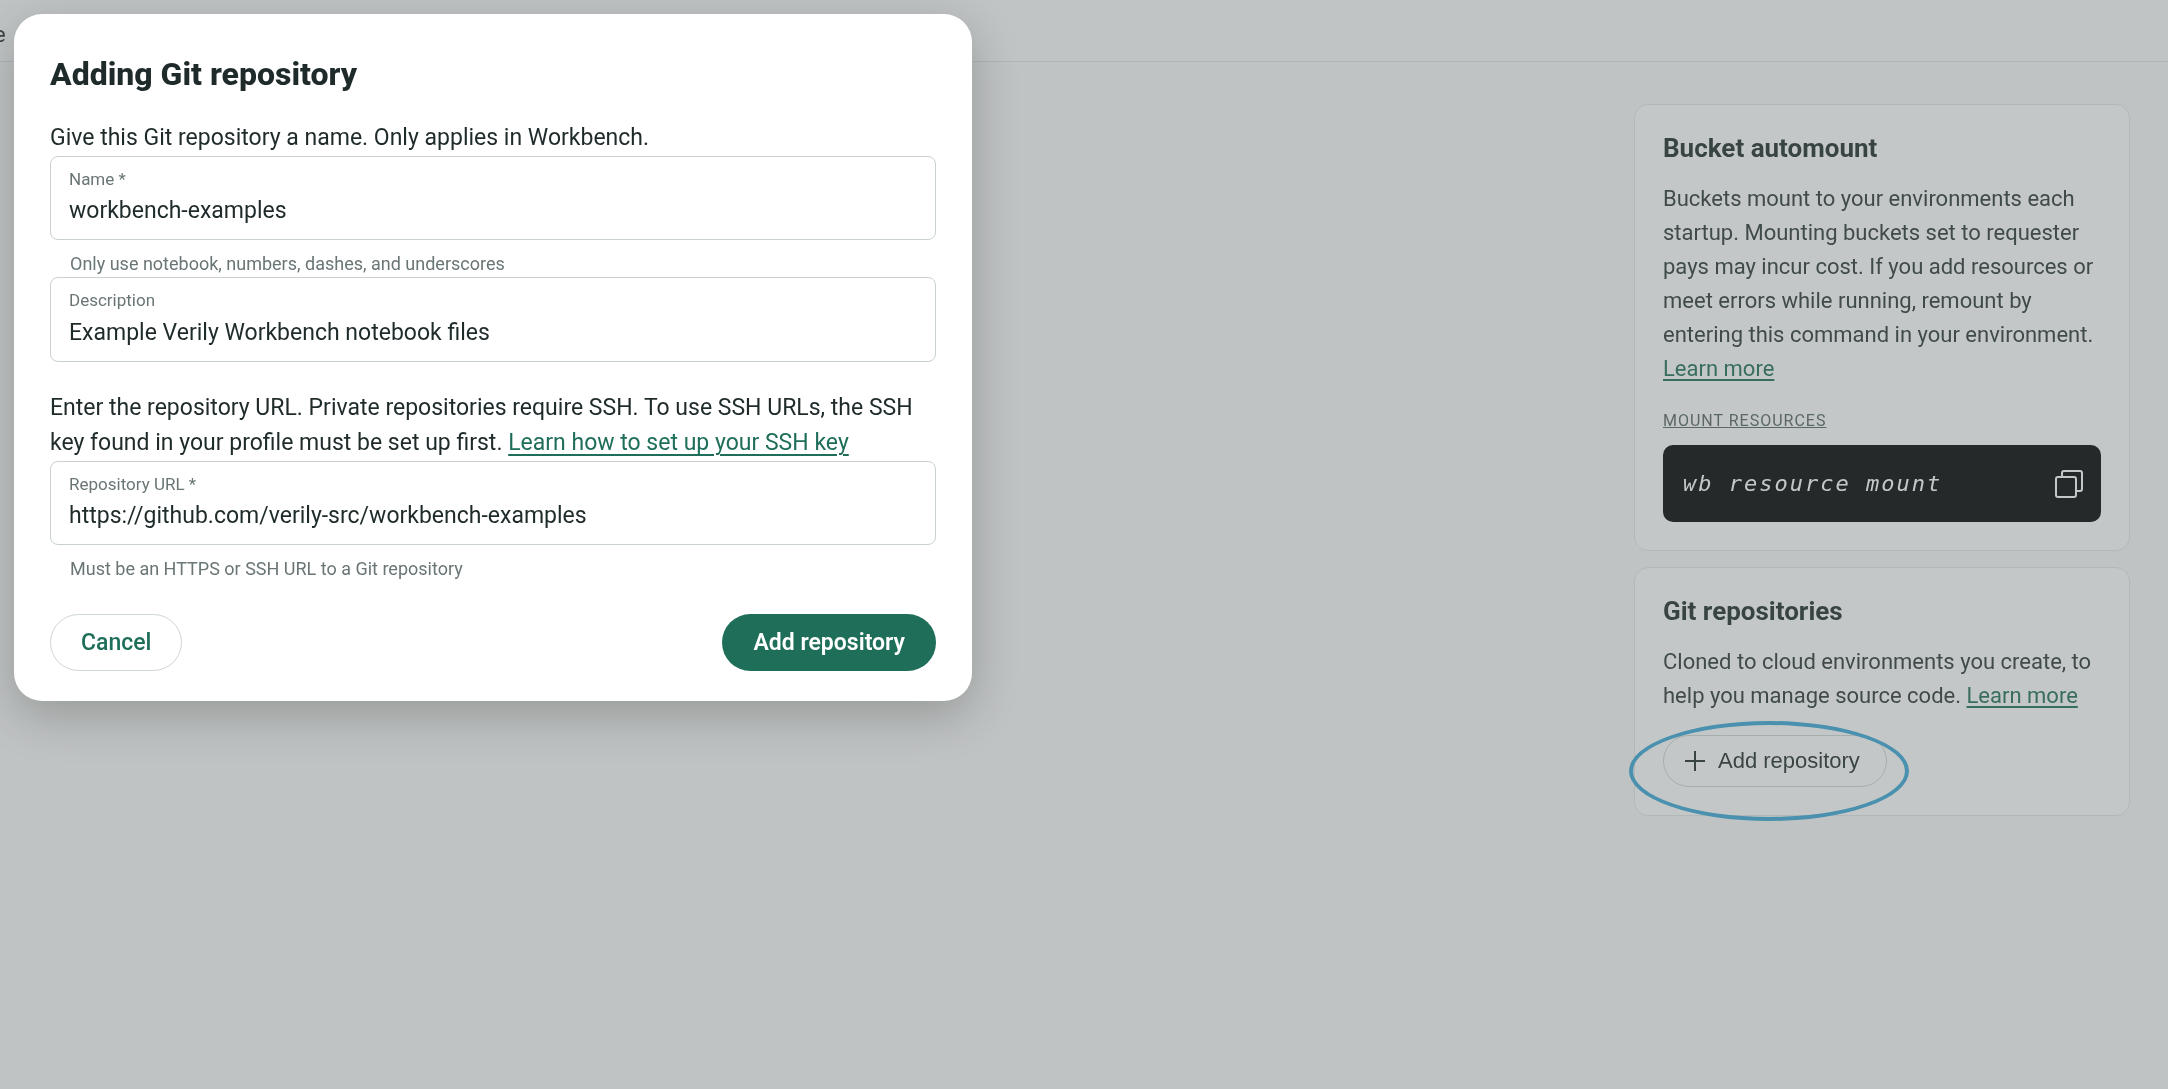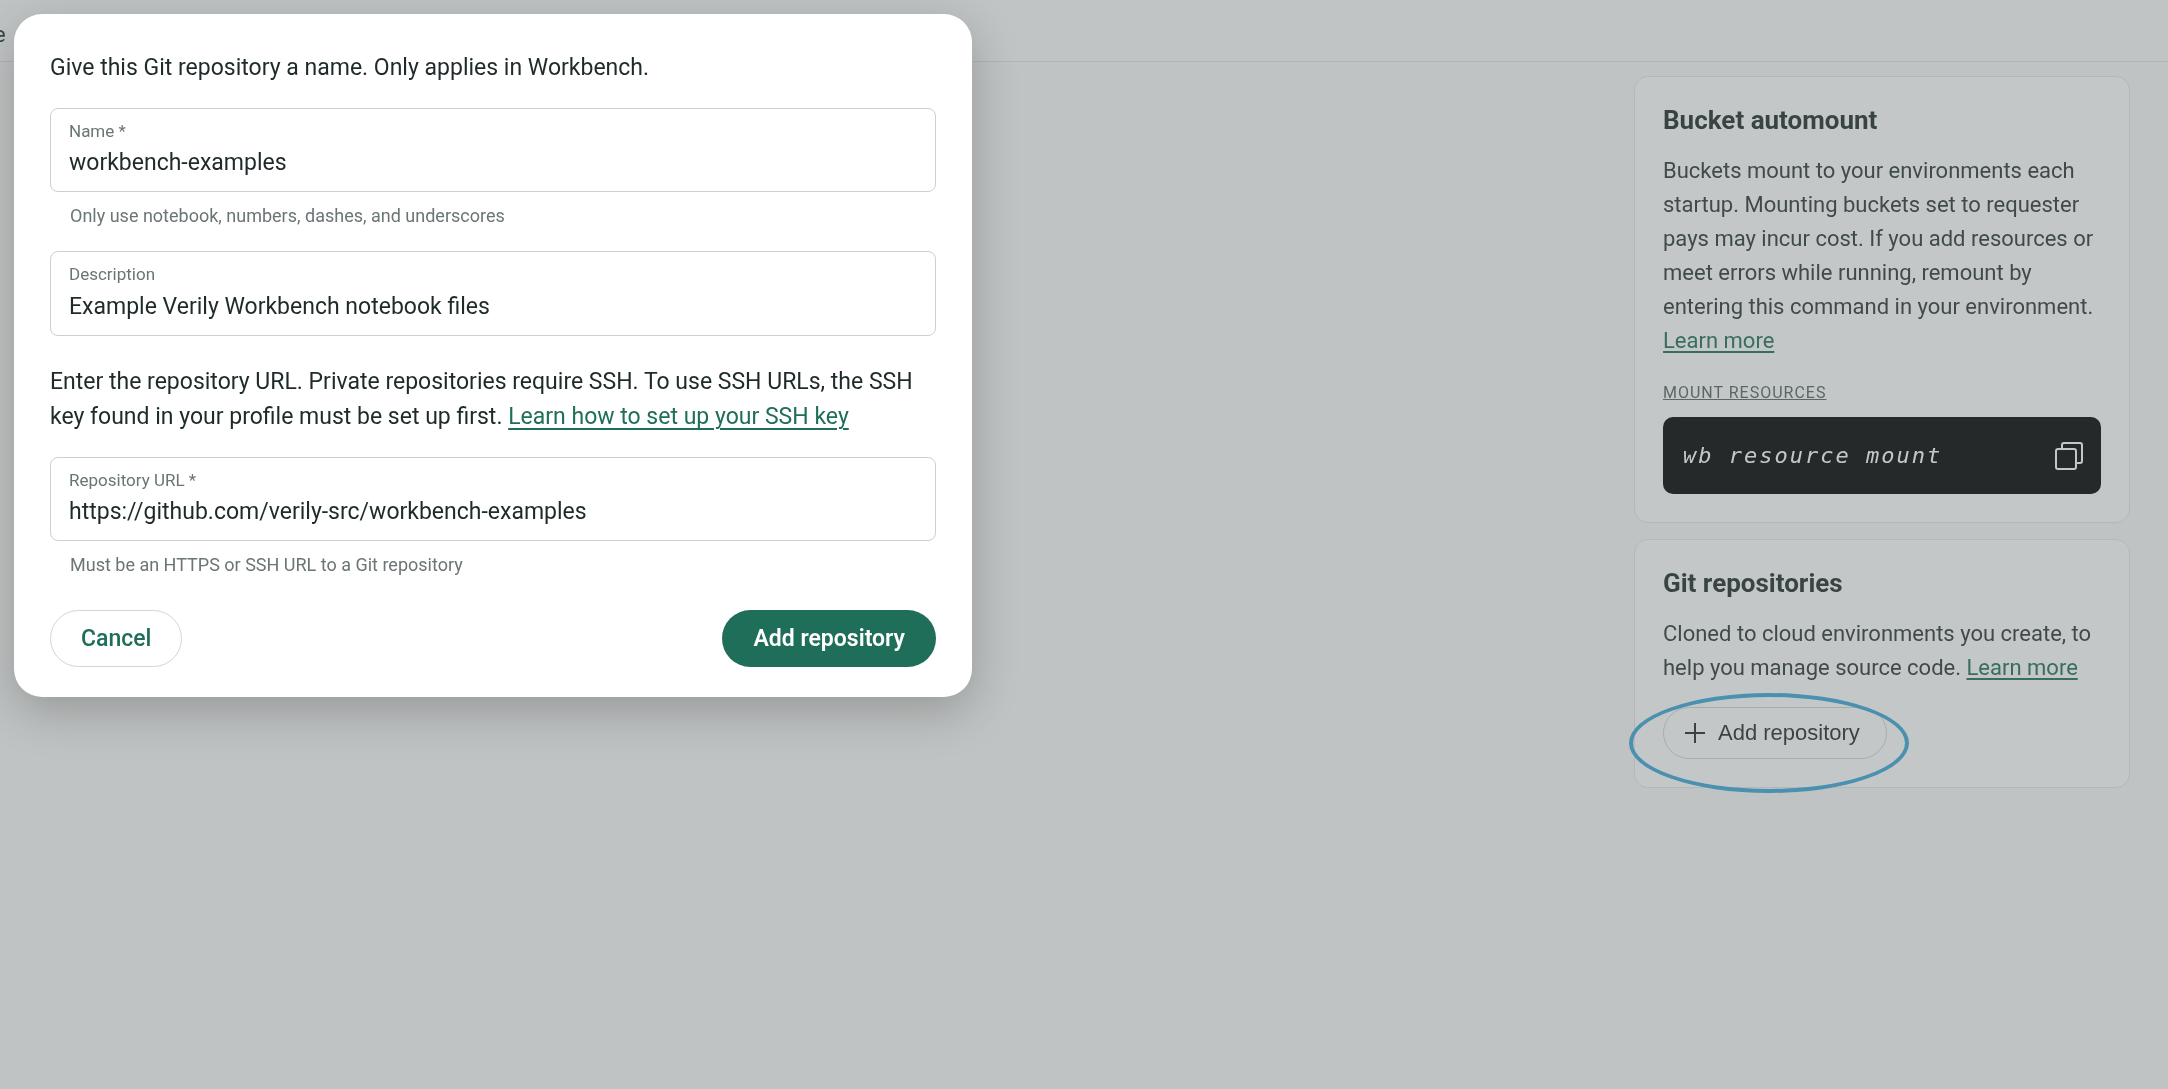--- a/index.html
+++ b/index.html
@@ -159,21 +159,21 @@
     color: #1f2a2a;
     line-height: 1.55;
   }
   .modal p.section { margin-top: 28px; }
   .modal a.link {
     color: #1e6e59;
     text-decoration: underline;
     text-underline-offset: 4px;
   }
 
-  .field-wrap { margin-top: 22px; }
+  .field-wrap { }
   .field {
     border: 1px solid #c9d0d0;
     border-radius: 8px;
     padding: 10px 18px 12px 18px;
     background: #fff;
   }
   .field label {
     display: block;
     font-size: 17px;
     color: #6a7575;
@@ -224,21 +224,21 @@
 <body>
 
 <div class="page">
   <div class="header-bar">
     <span class="header-partial">e</span>
   </div>
   <div class="page-left"></div>
 
   <div class="page-right">
 
-    <div class="card" style="margin-top:56px;">
+    <div class="card" style="margin-top:84px;">
       <h2>Bucket automount</h2>
       <p>
         <span>Buckets mount to your environments each startup. Mounting buckets set to requester pays may incur cost. If you add resources or meet errors while running, remount by entering this command in your environment.</span>
         <a href="#" class="inline-link">Learn more</a>
       </p>
       <div class="mount-label">MOUNT RESOURCES</div>
       <div class="code-block">
         <span>wb resource mount</span>
         <span class="copy-btn"></span>
       </div>
@@ -256,20 +256,21 @@
       </button>
       <span class="highlight-ellipse" style="left:-6px; bottom:-6px; width:280px; height:100px;"></span>
     </div>
 
   </div>
 </div>
 
 <div class="scrim"></div>
 
 <div class="modal" role="dialog" aria-modal="true">
+  <h1>Adding Git repository</h1>
   <p class="lead">Give this Git repository a name. Only applies in Workbench.</p>
 
   <div class="field-wrap">
     <div class="field">
       <label>Name *</label>
       <input type="text" value="workbench-examples" style="">
     </div>
     <div class="helper">Only use notebook, numbers, dashes, and underscores</div>
   </div>
 

